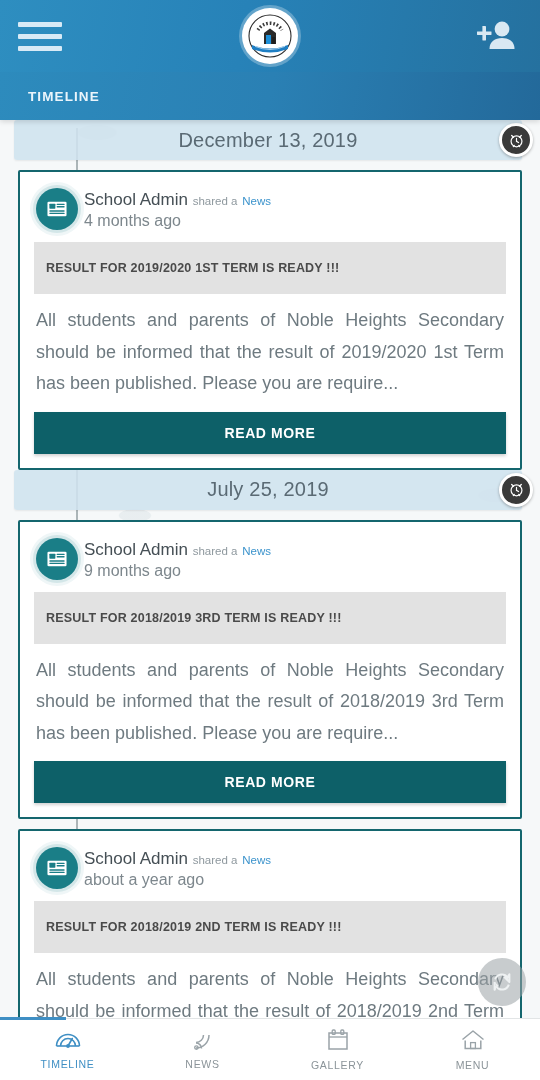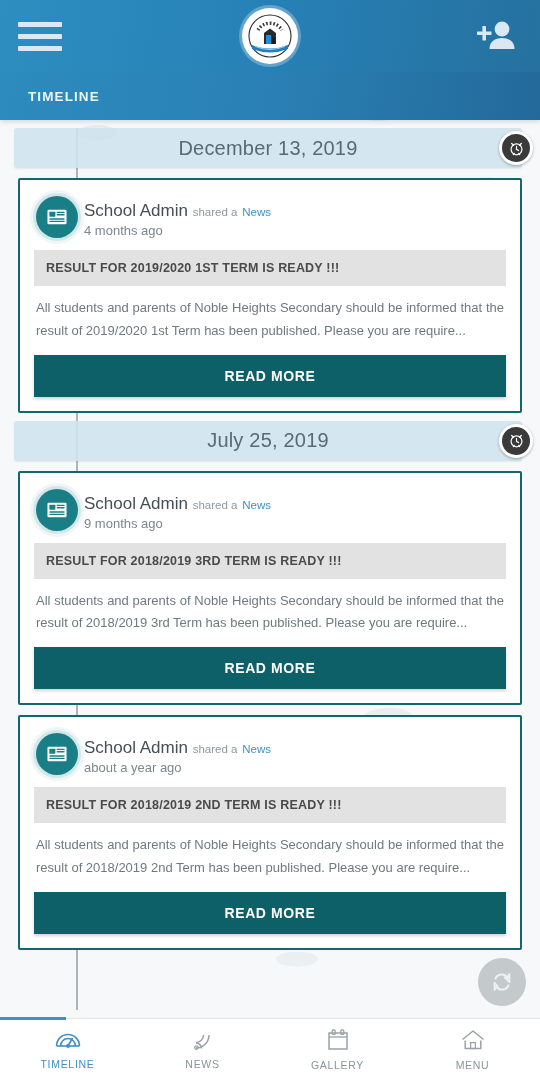--- a/index.html
+++ b/index.html
@@ -117,21 +117,21 @@
     left: 76px; top: 8px; bottom: 8px;
     width: 2px;
     background: #9fa9ad;
     opacity: .85;
   }
 
   .tl-group { position: relative; }
 
   .date-banner {
     position: relative;
-    margin: 8px 18px 0 14px;
+    margin: 0 18px 0 14px;
     height: 40px;
     background: rgba(207,226,238,.88);
     border-radius: 3px;
     display: flex;
     align-items: center;
     justify-content: center;
     box-shadow: 0 1px 2px rgba(0,0,0,.07);
   }
   .date-banner .date-text {
     font-size: 20px;
@@ -173,33 +173,33 @@
     background: #1a7e87;
     display: flex; align-items: center; justify-content: center;
     box-shadow: 0 0 0 3px rgba(26,126,135,.13), 0 0 0 6px rgba(26,126,135,.07);
     flex: none;
     margin-left: 2px;
   }
   .post-meta { display: flex; flex-direction: column; gap: 2px; }
   .byline { font-size: 17px; color: #454f55; font-weight: 400; line-height: 1.15; }
   .byline .shared { font-size: 11.5px; color: #8e989e; }
   .byline .ptype { font-size: 11.5px; color: #3b93cc; }
-  .timeago { font-size: 13px; color: #7d878d; }
+  .timeago { font-size: 16px; color: #7d878d; }
 
   .post-title {
     margin-top: 6px;
     background: #e2e2e2;
     color: #4a4a4a;
     font-size: 12.5px;
     font-weight: 700;
     letter-spacing: .2px;
-    padding: 11px 12px;
+    padding: 19px 12px;
   }
   .post-body {
-    font-size: 13px;
+    font-size: 18px;
     color: #6e7a80;
     line-height: 1.75;
     text-align: justify;
     padding: 11px 2px 12px 2px;
   }
   .read-more {
     display: block;
     width: 100%;
     background: #0d6068;
     color: #ffffff;

